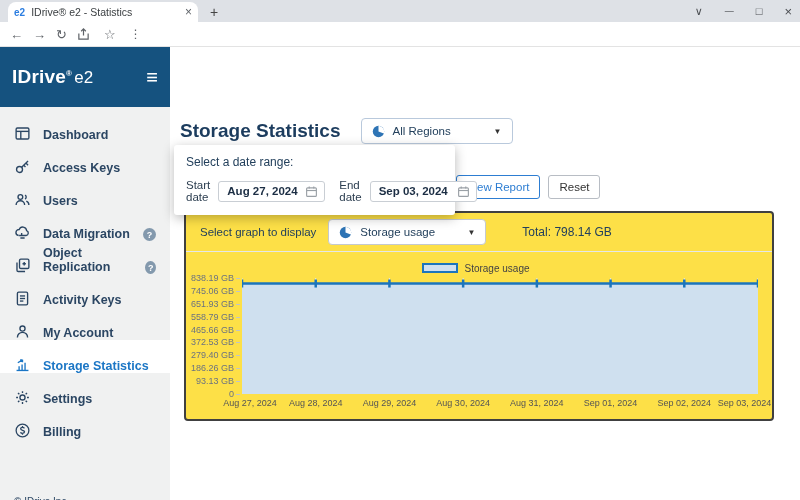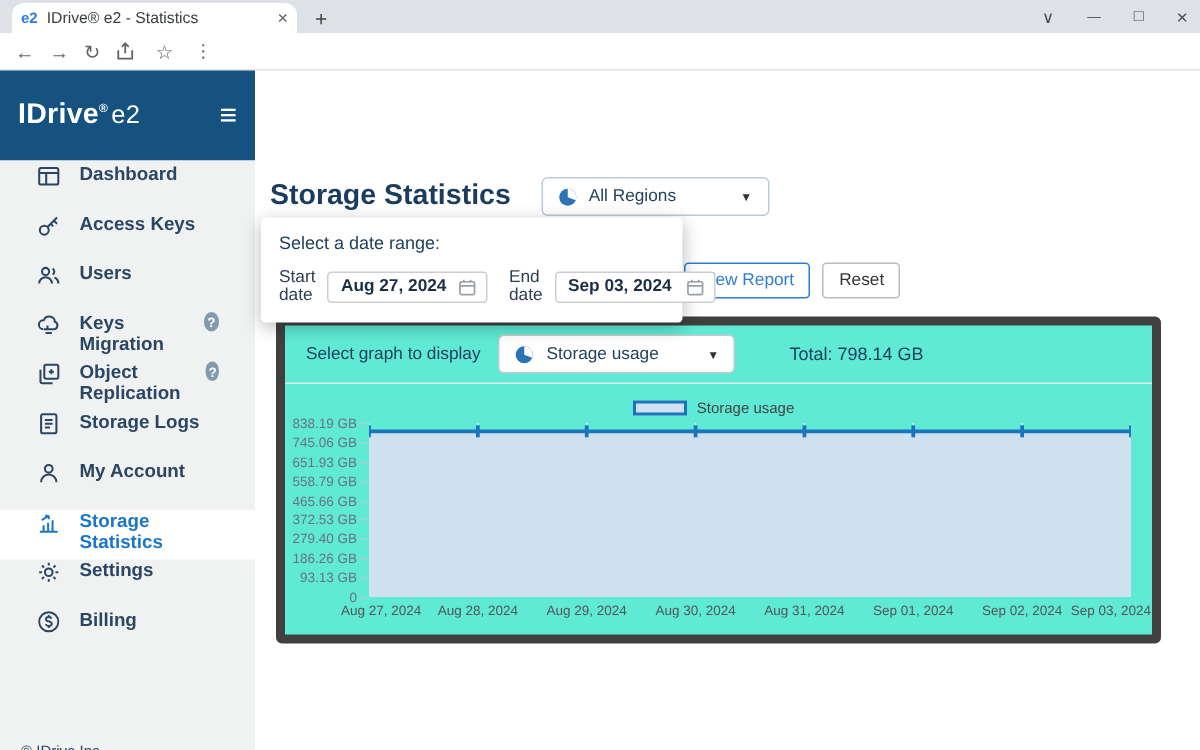--- a/index.html
+++ b/index.html
@@ -33,21 +33,21 @@
   .upgrade-btn { background:#e8354d; color:#fff; border:none; border-radius:3px; font-size:12px; font-weight:bold;
                  padding:5px 13px; cursor:pointer; font-family:inherit; }
   .spacer { flex:1; }
   .moon { width:13px; height:13px; border-radius:50%; box-shadow:-4px 3px 0 0 #fff; transform:rotate(-12deg); margin-right:8px; }
   .avatar { width:25px; height:25px; border-radius:50%; background:#fff; color:#1a6cb0; font-weight:bold; font-size:12px;
             display:flex; align-items:center; justify-content:center; cursor:pointer; }
 
   
   .content { display:flex; height:410px; }
   .sidebar { width:170px; background:#f0f1f1; position:relative; padding-top:2px; }
-  .side-item { height:33px; display:flex; align-items:flex-start; gap:12px; padding:0 24px; font-size:12.5px;
+  .side-item { height:33px; display:flex; align-items:flex-end; gap:12px; padding:0 14px; font-size:12.5px;
                font-weight:bold; color:#2b4663; cursor:pointer; }
   .side-item svg { flex:0 0 17px; }
   .side-item.active { background:#fff; color:#1b76c5; }
   .help-badge { margin-left:auto; width:13px; height:13px; border-radius:50%; background:#8399ad; color:#fff;
                 font-size:9px; font-weight:bold; display:flex; align-items:center; justify-content:center; }
   .side-footer { position:absolute; bottom:10px; left:14px; font-size:10px; color:#2b4663; }
 
   .main { flex:1; background:#fff; position:relative; padding:10px 0 0 10px; }
   .title-row { display:flex; align-items:center; gap:20px; height:28px; }
   .page-title { font-size:19px; font-weight:bold; color:#1c3c5e; }
@@ -66,21 +66,21 @@
   .date-box input { border:none; outline:none; width:74px; font-size:11.5px; font-weight:bold; color:#1c2e44;
                     font-family:inherit; background:transparent; }
   .end-group { margin-left:6px; }
 
   .actions-row { margin-top:30px; margin-left:276px; display:flex; gap:8px; height:24px; }
   .btn { font-family:inherit; font-size:11.5px; border-radius:3px; background:#fff; padding:3px 10px; cursor:pointer; }
   .btn-view { border:1px solid #2d7dd2; color:#2d7dd2; }
   .btn-reset { border:1px solid #b8bdc4; color:#333; }
 
   
-  .card { margin:12px 26px 0 4px; border:6px solid #404040; border-radius:4px; background:#5eead4; }
+  .card { margin:12px 26px 0 4px; border:2px solid #404040; border-radius:4px; background:#fde047; }
   .card-head { display:flex; align-items:center; gap:12px; padding:6px 14px; border-bottom:1px solid #e4e7ea; }
   .select-label { font-size:11.5px; color:#23405c; }
   .graph-dd { width:158px; border-color:#c4c9ce; }
   .total-label { font-size:12px; color:#23405c; margin-left:24px; }
 
   .chart-area { padding:8px 14px 8px 8px; }
   .legend-row { display:flex; justify-content:center; align-items:center; gap:6px; height:16px; }
   .legend-swatch { width:36px; height:10px; border:2px solid #1b75bc; background:#cfe0ef; }
   .legend-text { font-size:10px; color:#444; }
   .chart-row { display:flex; margin-top:2px; }
@@ -158,40 +158,40 @@
           <path d="M2.5 16.5 a5 5 0 0 1 10 0"></path>
           <path d="M13 4.8 a2.8 2.8 0 0 1 0 4.8 M14.5 11.8 a5 5 0 0 1 3 4.7"></path>
         </svg>
       <span>Users</span>
     </div>
     <div class="side-item">
       <svg width="17" height="17" viewBox="0 0 20 20" fill="none" stroke="currentColor" stroke-width="1.6">
           <path d="M5.5 13.5 a3.5 3.5 0 1 1 .6 -7 a4.5 4.5 0 0 1 8.7 1.2 a3 3 0 0 1 -.6 5.8 H6"></path>
           <path d="M7.5 16.5 h5 M9 10.5 v3"></path>
         </svg>
-      <span>Keys Migration</span>
+      <span>Data Migration</span>
       <span class="help-badge">?</span>
     </div>
     <div class="side-item">
       <svg width="17" height="17" viewBox="0 0 20 20" fill="none" stroke="currentColor" stroke-width="1.6">
           <rect x="6.5" y="2.5" width="11" height="11" rx="1.5"></rect>
           <path d="M3.5 6.5 v9 a1.5 1.5 0 0 0 1.5 1.5 h8"></path>
           <path d="M10 8 h4 m-2 -2 v4"></path>
         </svg>
       <span>Object Replication</span>
       <span class="help-badge">?</span>
     </div>
     <div class="side-item">
       <svg width="17" height="17" viewBox="0 0 20 20" fill="none" stroke="currentColor" stroke-width="1.6">
           <rect x="4" y="2.5" width="12" height="15" rx="1.5"></rect>
           <line x1="7" y1="7" x2="13" y2="7"></line>
           <line x1="7" y1="10" x2="13" y2="10"></line>
           <line x1="7" y1="13" x2="11" y2="13"></line>
         </svg>
-      <span>Storage Logs</span>
+      <span>Activity Keys</span>
     </div>
     <div class="side-item">
       <svg width="17" height="17" viewBox="0 0 20 20" fill="none" stroke="currentColor" stroke-width="1.6">
           <circle cx="10" cy="6.5" r="3"></circle>
           <path d="M4 17 a6 6 0 0 1 12 0"></path>
         </svg>
       <span>My Account</span>
     </div>
     <div class="side-item active">
       <svg width="17" height="17" viewBox="0 0 20 20" fill="none" stroke="currentColor" stroke-width="1.6">

